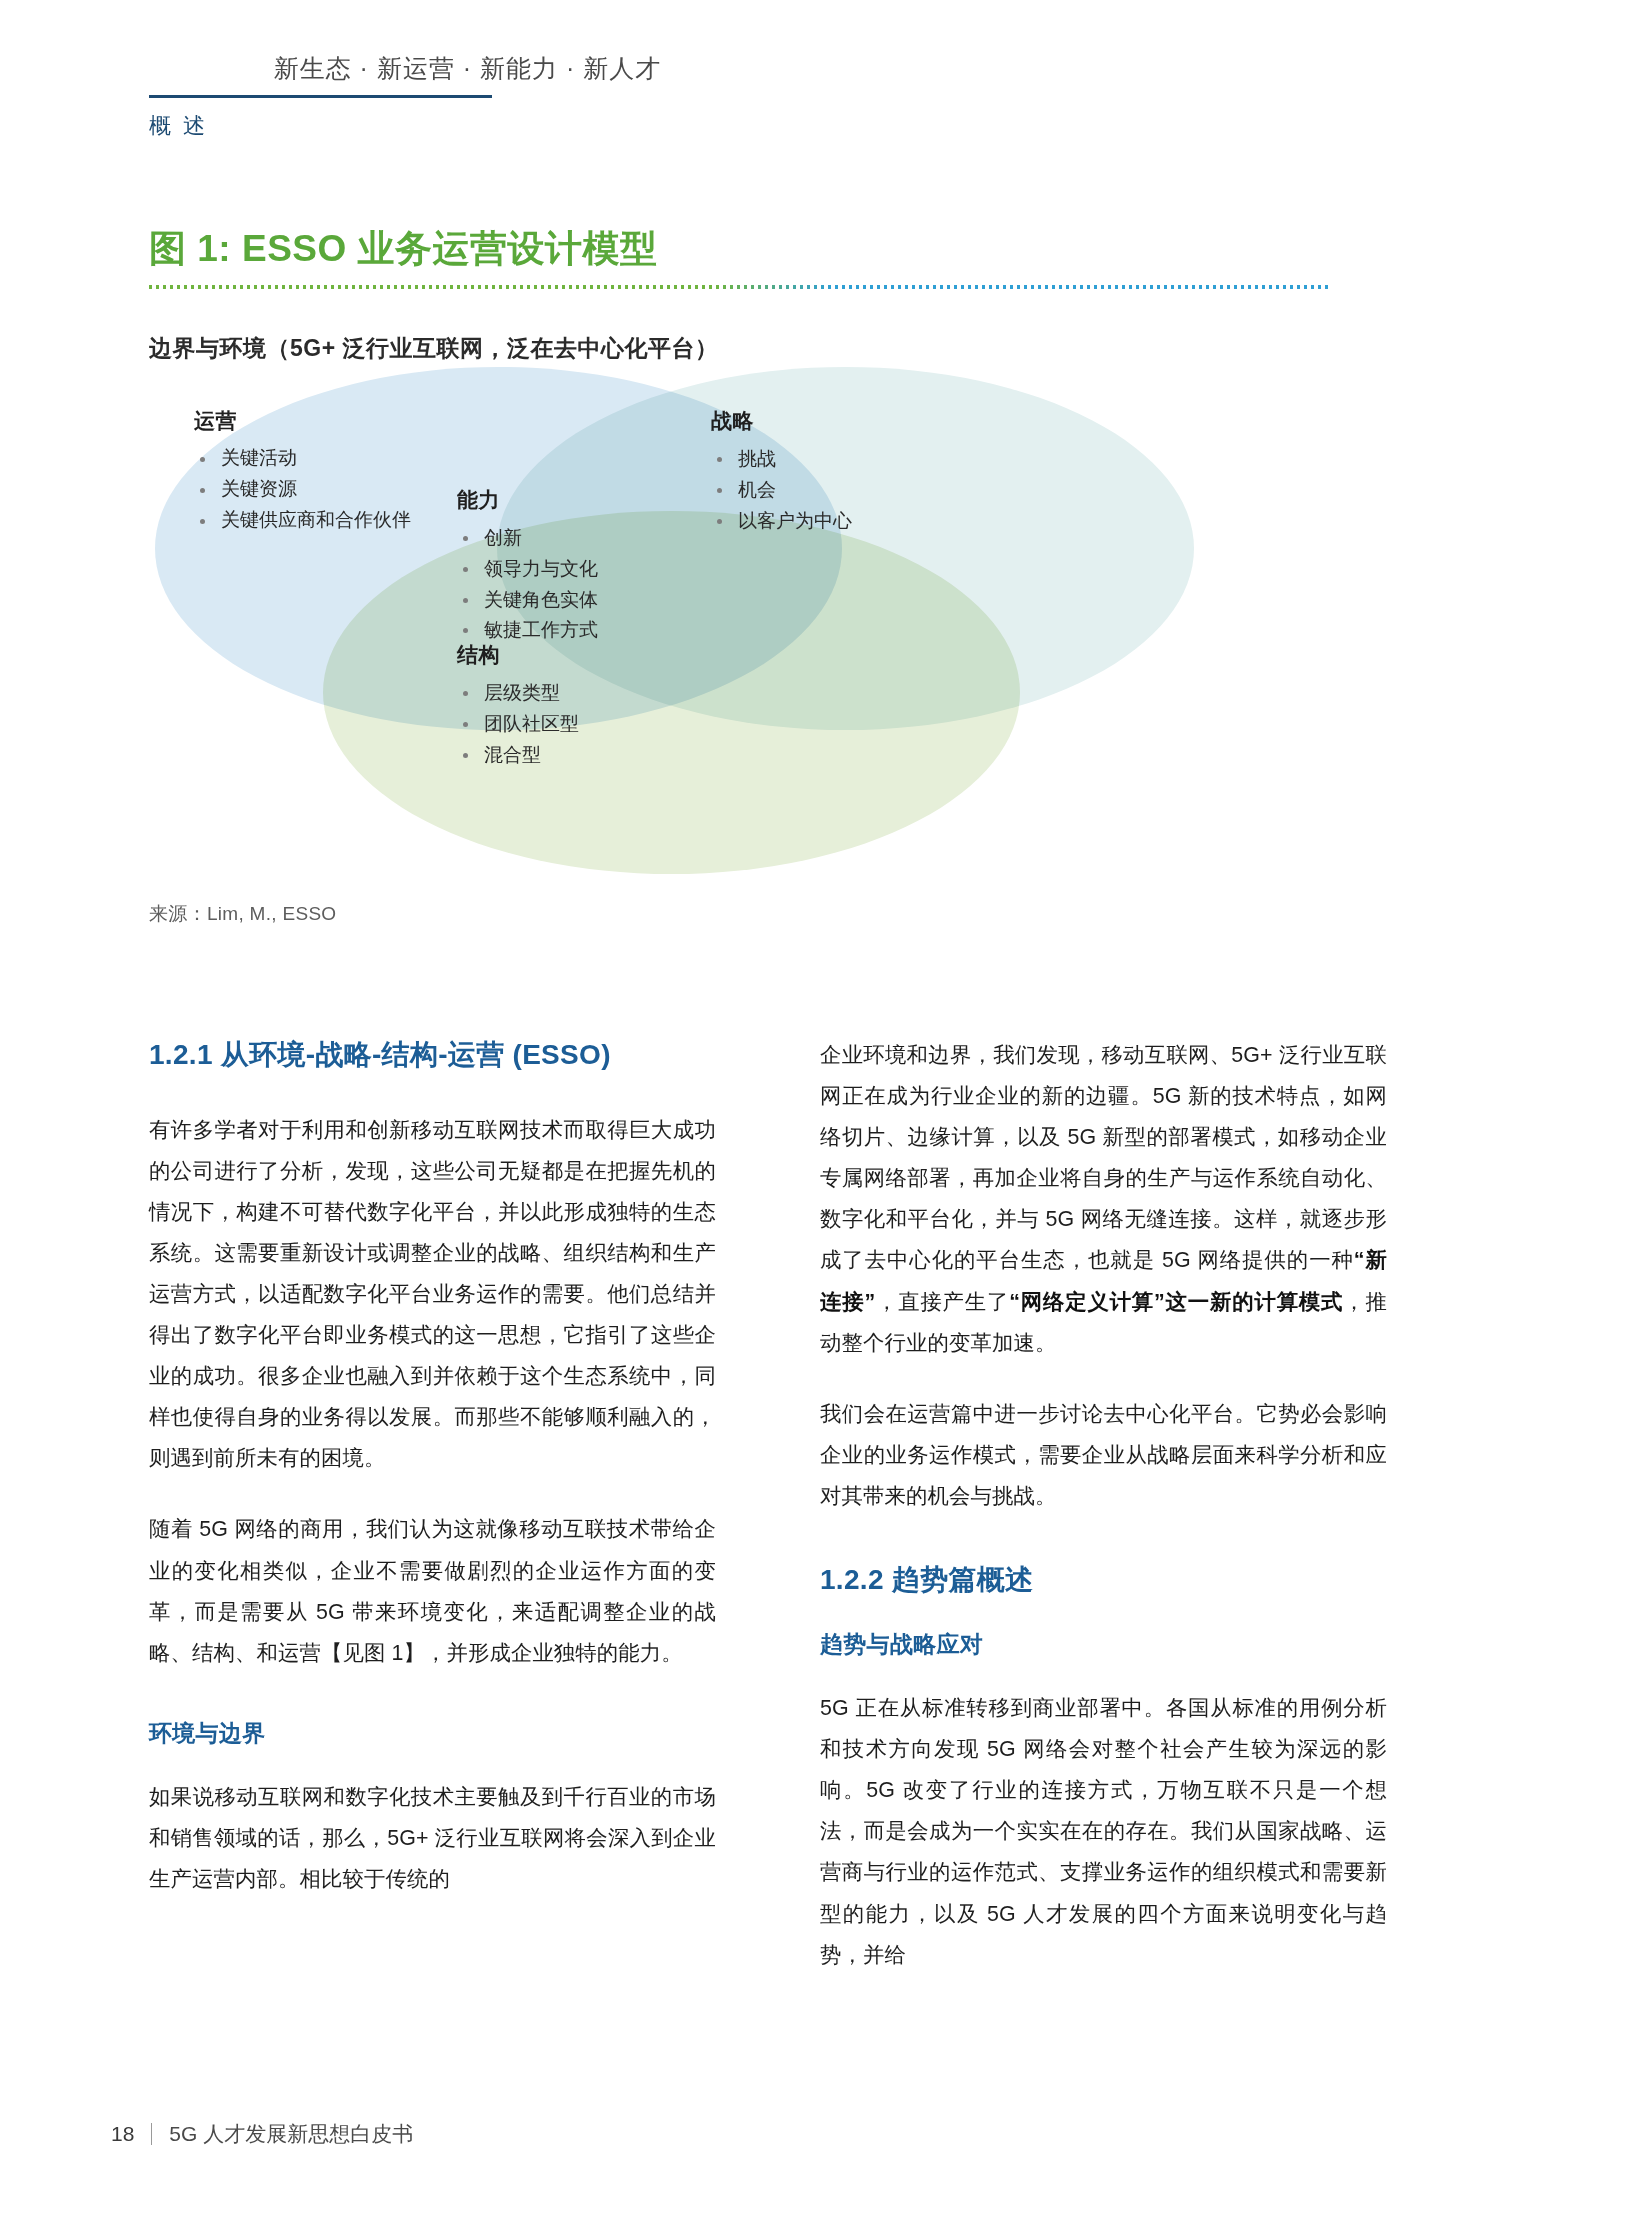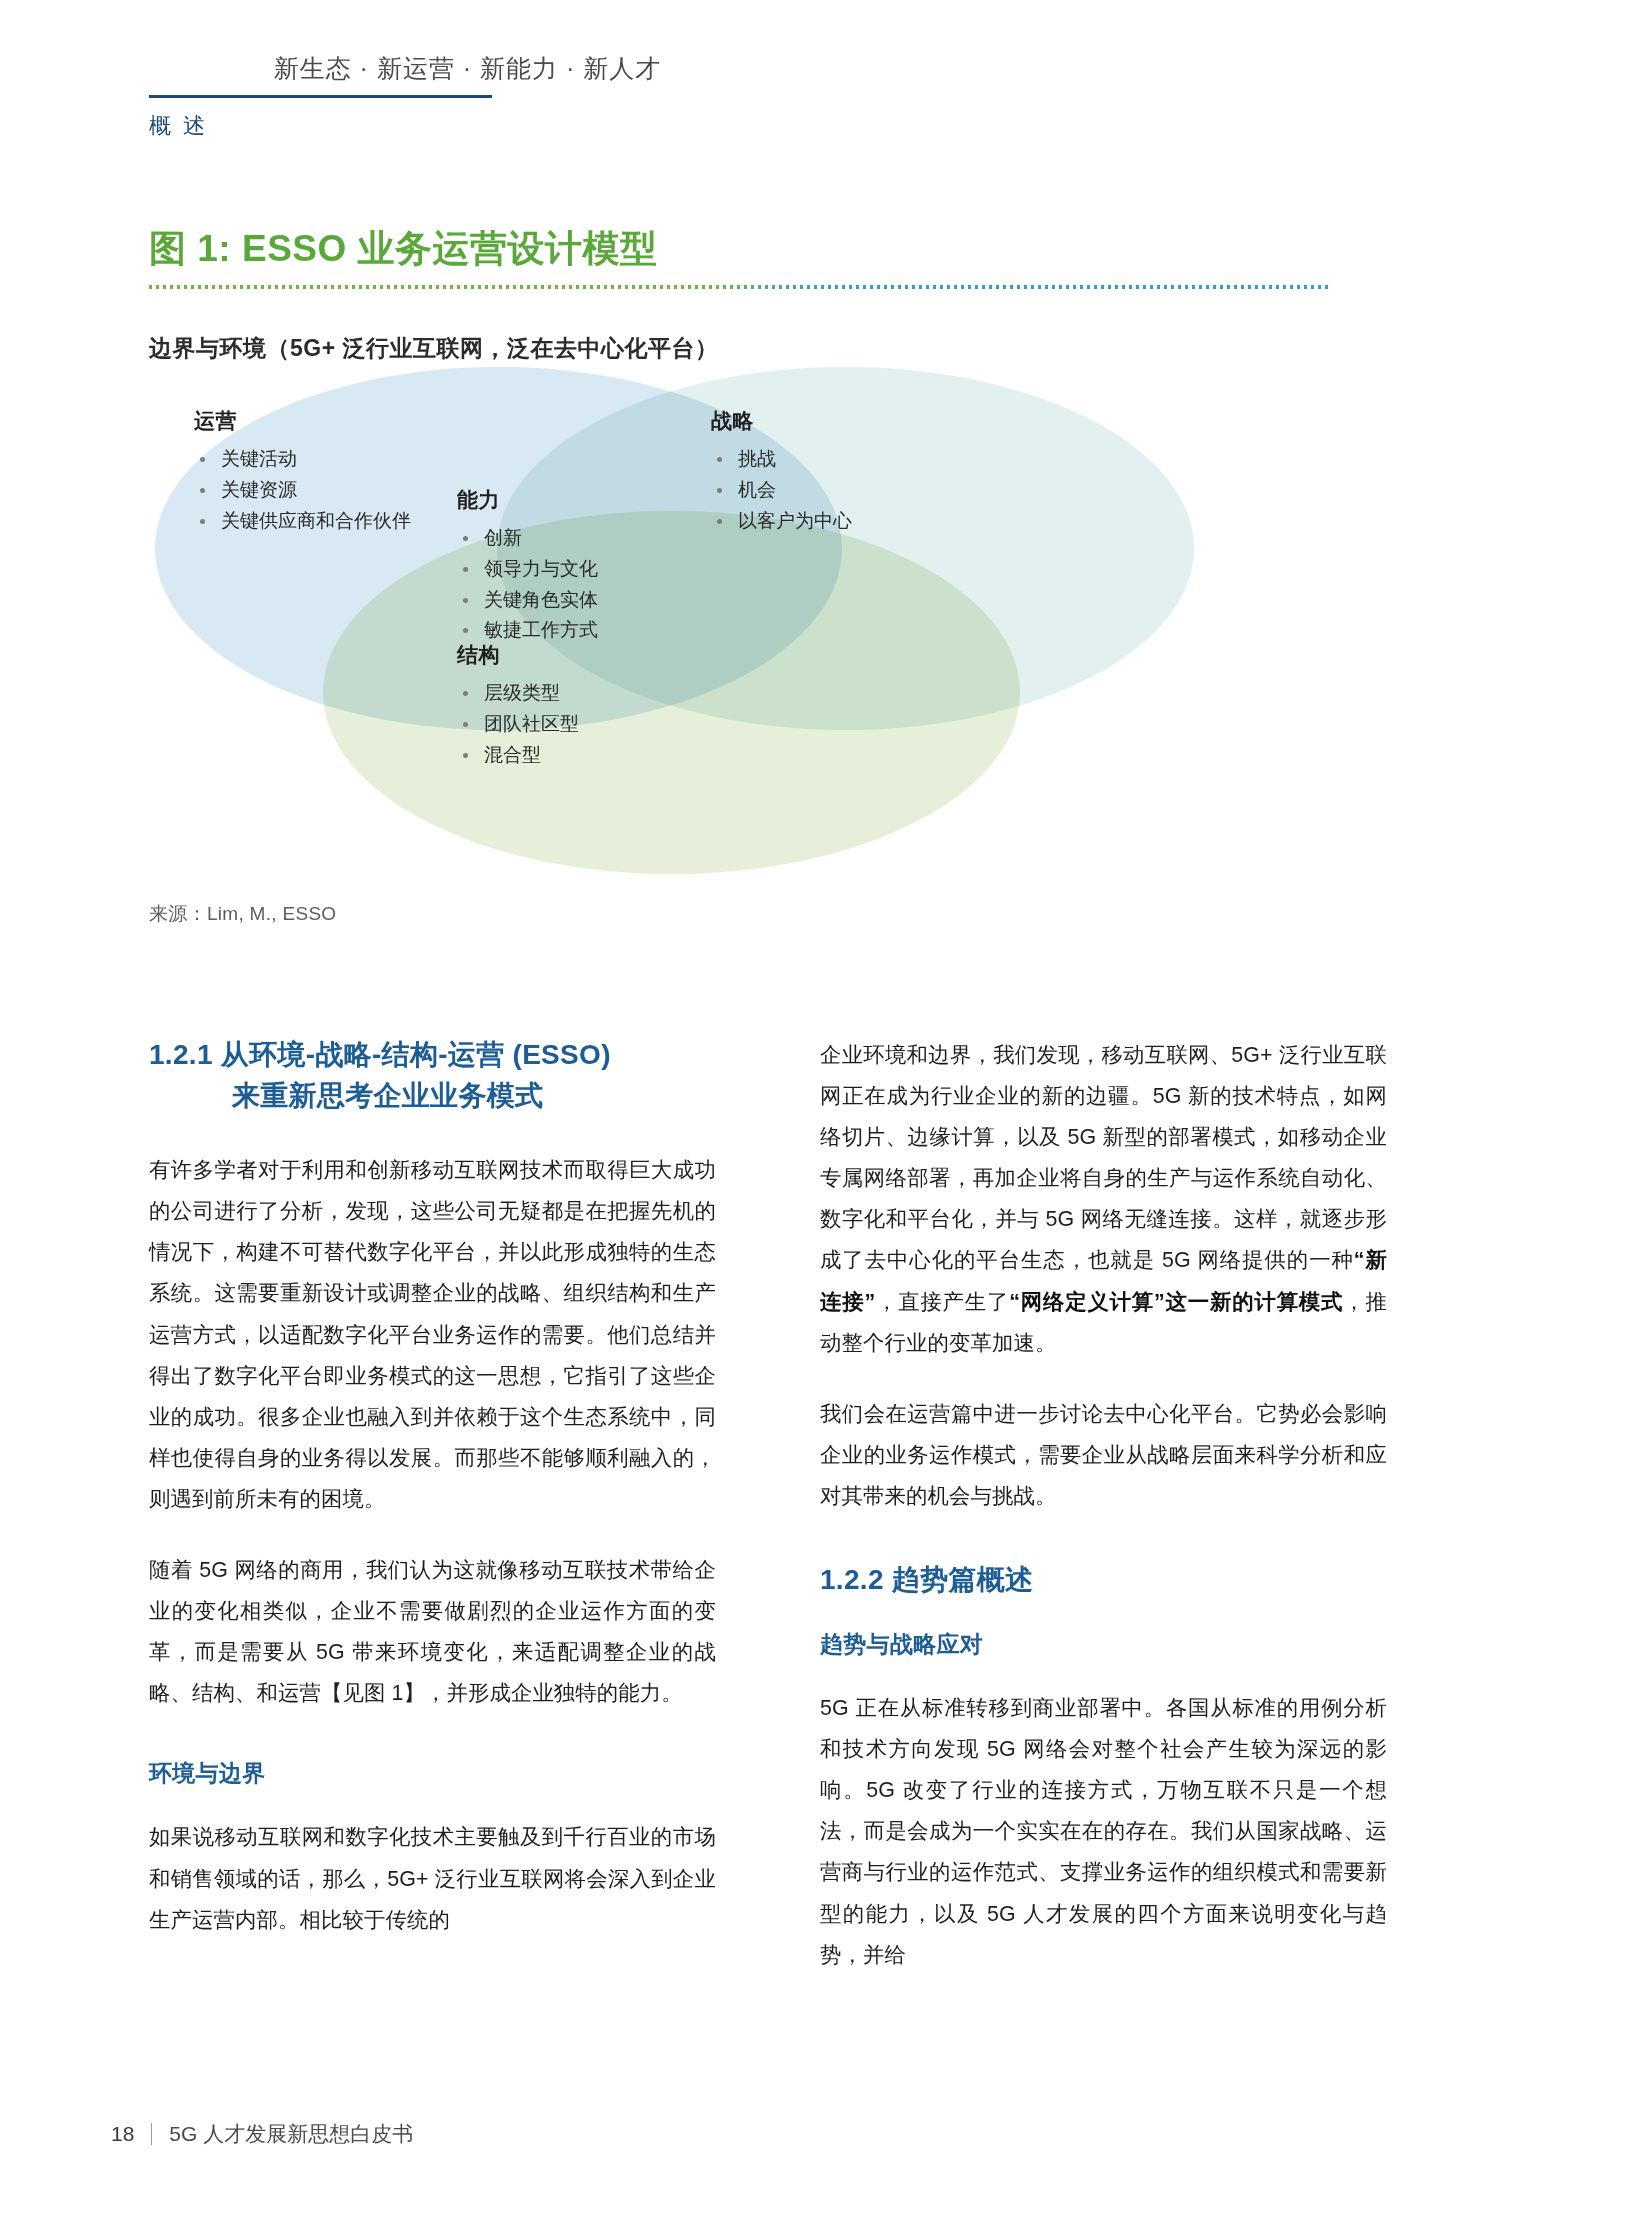--- a/index.html
+++ b/index.html
@@ -152,21 +152,21 @@
   .venn-label li::before {
     content: "";
     position: absolute;
     left: 6px;
     top: 13px;
     width: 5px;
     height: 5px;
     background: #7d7d7d;
     border-radius: 50%;
   }
-  .lbl-ops    { left: 45px;  top: 40px; }
+  .lbl-ops    { left: 45px;  top: 40px; font-family: Liberation Mono, monospace; }
   .lbl-strat  { left: 562px; top: 40px; }
   .lbl-cap    { left: 308px; top: 119px; }
   .lbl-struct { left: 308px; top: 274px; }
 
   .figure-source {
     position: absolute;
     left: 149px;
     top: 901px;
     font-size: 19px;
     color: #5d5d5d;
@@ -308,21 +308,20 @@
     </div>
   </div>
 
   <div class="figure-source">来源：Lim, M., ESSO</div>
 
   <div class="columns">
 
     <div class="col">
       <h2 class="sec-head">
         <span>1.2.1 从环境-战略-结构-运营 (ESSO)</span>
-        <span class="indent">来重新思考企业业务模式</span>
       </h2>
       <p class="body">有许多学者对于利用和创新移动互联网技术而取得巨大成功的公司进行了分析，发现，这些公司无疑都是在把握先机的情况下，构建不可替代数字化平台，并以此形成独特的生态系统。这需要重新设计或调整企业的战略、组织结构和生产运营方式，以适配数字化平台业务运作的需要。他们总结并得出了数字化平台即业务模式的这一思想，它指引了这些企业的成功。很多企业也融入到并依赖于这个生态系统中，同样也使得自身的业务得以发展。而那些不能够顺利融入的，则遇到前所未有的困境。</p>
       <p class="body">随着 5G 网络的商用，我们认为这就像移动互联技术带给企业的变化相类似，企业不需要做剧烈的企业运作方面的变革，而是需要从 5G 带来环境变化，来适配调整企业的战略、结构、和运营【见图 1】，并形成企业独特的能力。</p>
       <h3 class="sub-head">环境与边界</h3>
       <p class="body">如果说移动互联网和数字化技术主要触及到千行百业的市场和销售领域的话，那么，5G+ 泛行业互联网将会深入到企业生产运营内部。相比较于传统的</p>
     </div>
 
     <div class="col">
       <p class="body"><span>企业环境和边界，我们发现，移动互联网、5G+ 泛行业互联网正在成为行业企业的新的边疆。5G 新的技术特点，如网络切片、边缘计算，以及 5G 新型的部署模式，如移动企业专属网络部署，再加企业将自身的生产与运作系统自动化、数字化和平台化，并与 5G 网络无缝连接。这样，就逐步形成了去中心化的平台生态，也就是 5G 网络提供的一种</span><b>“新连接”</b><span>，直接产生了</span><b>“网络定义计算”这一新的计算模式</b><span>，推动整个行业的变革加速。</span></p>
       <p class="body">我们会在运营篇中进一步讨论去中心化平台。它势必会影响企业的业务运作模式，需要企业从战略层面来科学分析和应对其带来的机会与挑战。</p>

